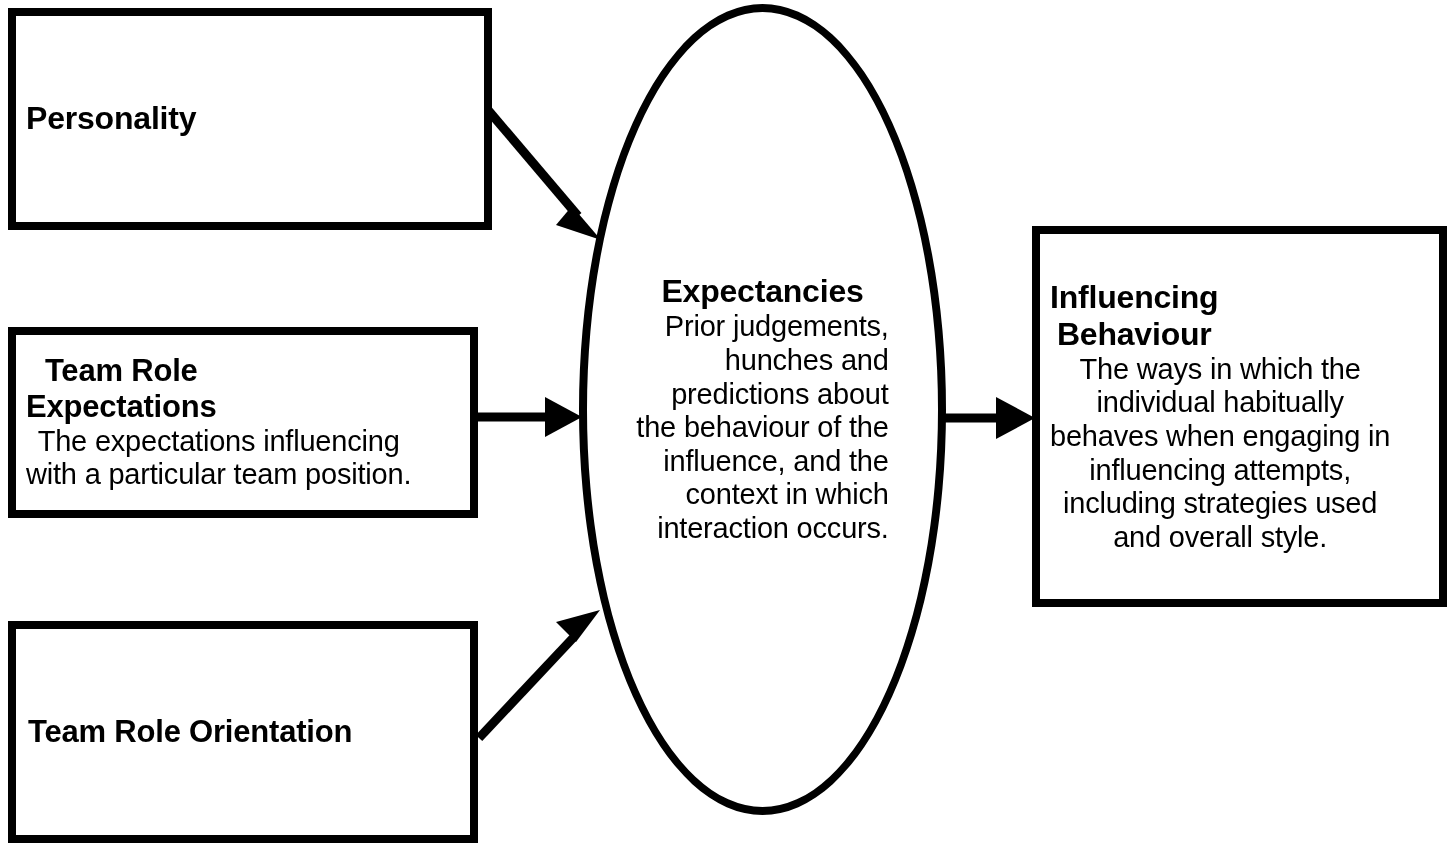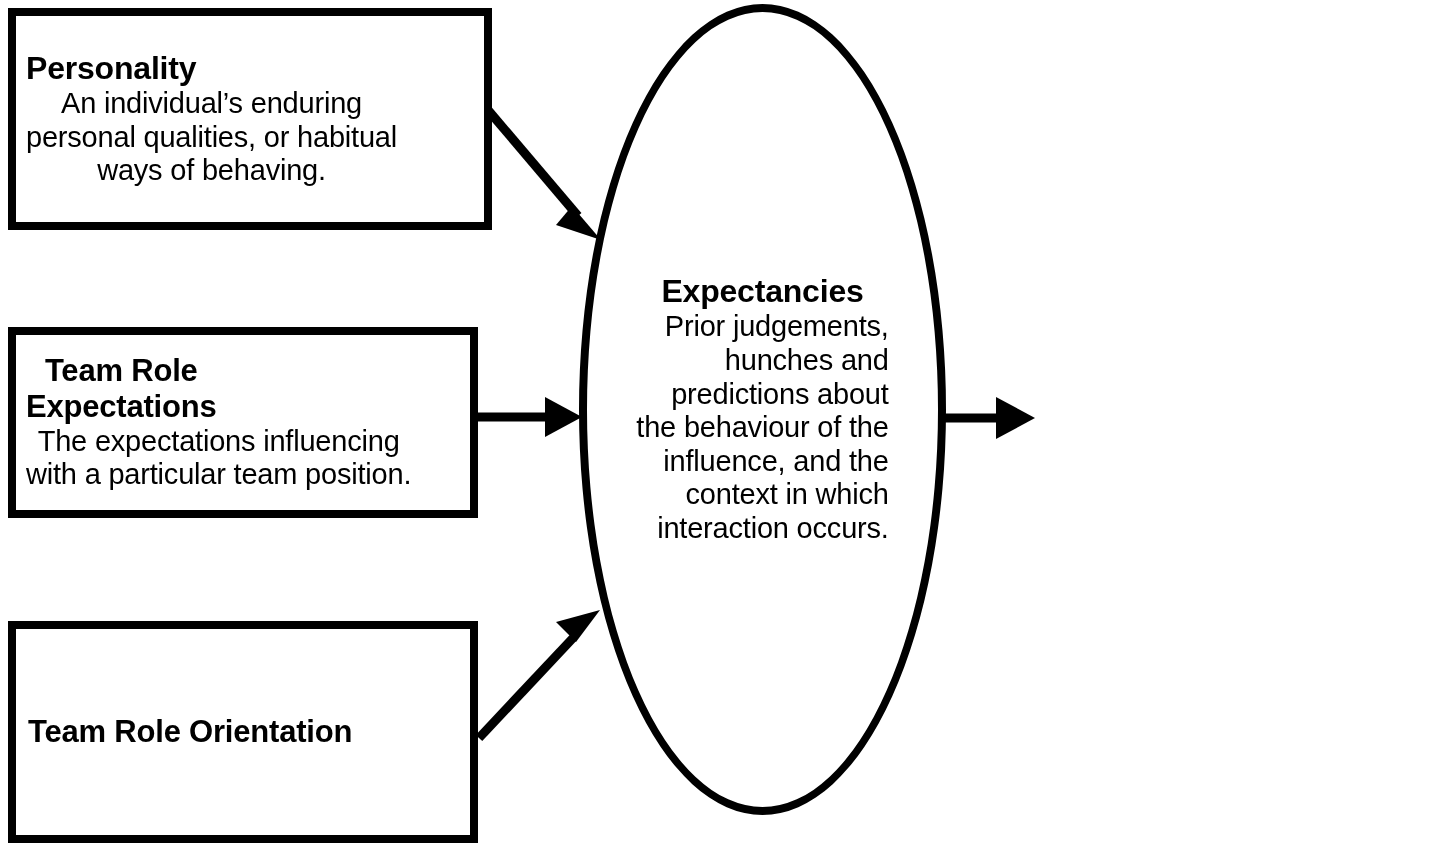--- a/index.html
+++ b/index.html
@@ -110,23 +110,20 @@
     </g>
 
     <g>
       <line class="arrow-path" x1="943" y1="418" x2="1002" y2="418"></line>
       <polygon class="arrow-head" points="1035,418 996,397 996,439"></polygon>
     </g>
   </svg>
 
   <div class="node-box" id="box-personality">
     <div class="node-title">Personality</div>
-    <div class="node-desc">An individual’s enduring
-personal qualities, or habitual
-ways of behaving.</div>
   </div>
 
   <div class="node-box" id="box-team-role-expectations">
     <div class="node-title" style="white-space: pre-line;">Team Role
 Expectations</div>
     <div class="node-desc">The expectations influencing
 with a particular team position.</div>
   </div>
 
   <div class="node-box" id="box-team-role-orientation">
@@ -137,14 +134,24 @@
     <div class="node-title">Expectancies</div>
     <div class="node-desc">Prior judgements,
 hunches and
 predictions about
 the behaviour of the
 influence, and the
 context in which
 interaction occurs.</div>
   </div>
 
+  <div class="node-box" id="box-influencing-behaviour">
+    <div class="node-title" style="white-space: pre-line;">Influencing
+Behaviour</div>
+    <div class="node-desc">The ways in which the
+individual habitually
+behaves when engaging in
+influencing attempts,
+including strategies used
+and overall style.</div>
+  </div>
 
 </div>
 
 </body></html>

